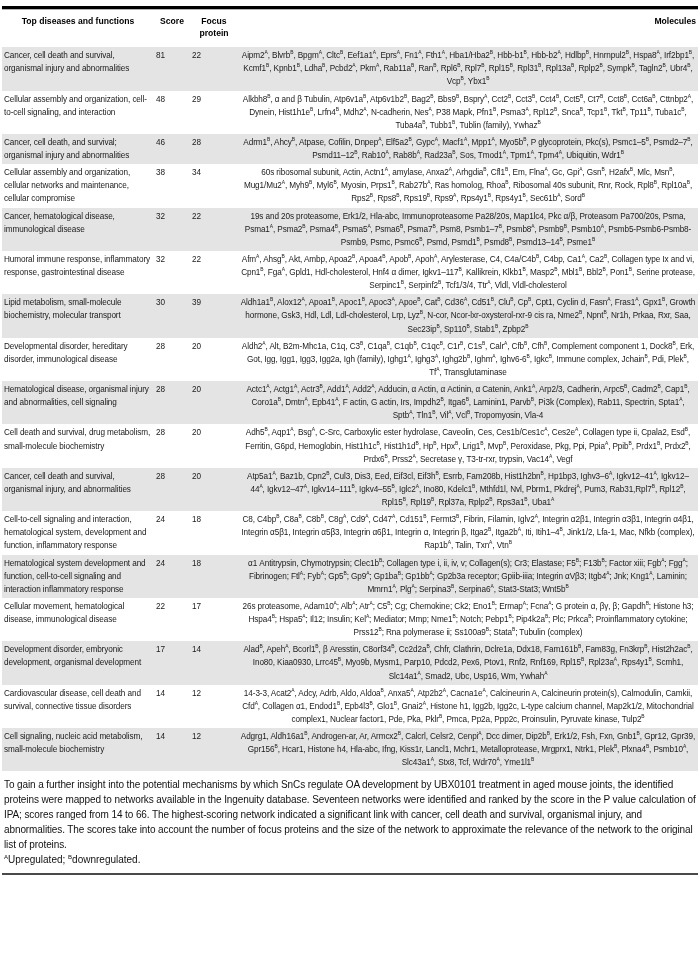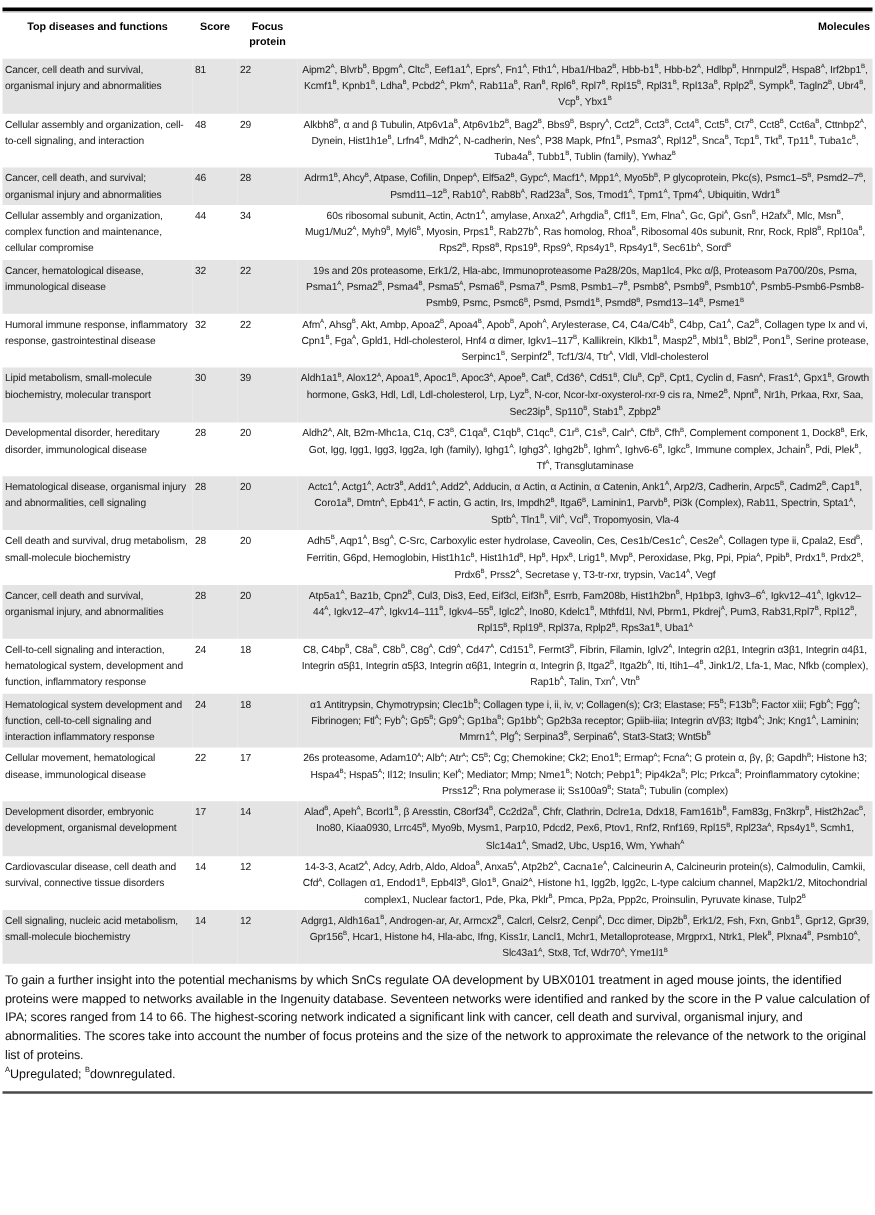--- a/index.html
+++ b/index.html
@@ -67,22 +67,22 @@
     <td class="c-focus">29</td>
     <td class="c-mol">Alkbh8<sup>B</sup>, α and β Tubulin, Atp6v1a<sup>B</sup>, Atp6v1b2<sup>B</sup>, Bag2<sup>B</sup>, Bbs9<sup>B</sup>, Bspry<sup>A</sup>, Cct2<sup>B</sup>, Cct3<sup>B</sup>, Cct4<sup>B</sup>, Cct5<sup>B</sup>, Ct7<sup>B</sup>, Cct8<sup>B</sup>, Cct6a<sup>B</sup>, Cttnbp2<sup>A</sup>, Dynein, Hist1h1e<sup>B</sup>, Lrfn4<sup>B</sup>, Mdh2<sup>A</sup>, N-cadherin, Nes<sup>A</sup>, P38 Mapk, Pfn1<sup>B</sup>, Psma3<sup>A</sup>, Rpl12<sup>B</sup>, Snca<sup>B</sup>, Tcp1<sup>B</sup>, Tkt<sup>B</sup>, Tp11<sup>B</sup>, Tuba1c<sup>B</sup>, Tuba4a<sup>B</sup>, Tubb1<sup>B</sup>, Tublin (family), Ywhaz<sup>B</sup></td>
   </tr>
         <tr>
     <td class="c-dis">Cancer, cell death, and survival; organismal injury and abnormalities</td>
     <td class="c-score">46</td>
     <td class="c-focus">28</td>
     <td class="c-mol">Adrm1<sup>B</sup>, Ahcy<sup>B</sup>, Atpase, Cofilin, Dnpep<sup>A</sup>, Elf5a2<sup>B</sup>, Gypc<sup>A</sup>, Macf1<sup>A</sup>, Mpp1<sup>A</sup>, Myo5b<sup>B</sup>, P glycoprotein, Pkc(s), Psmc1–5<sup>B</sup>, Psmd2–7<sup>B</sup>, Psmd11–12<sup>B</sup>, Rab10<sup>A</sup>, Rab8b<sup>A</sup>, Rad23a<sup>B</sup>, Sos, Tmod1<sup>A</sup>, Tpm1<sup>A</sup>, Tpm4<sup>A</sup>, Ubiquitin, Wdr1<sup>B</sup></td>
   </tr>
         <tr>
-    <td class="c-dis">Cellular assembly and organization, complex function and maintenance, cellular compromise</td>
-    <td class="c-score">44</td>
+    <td class="c-dis">Cellular assembly and organization, cellular networks and maintenance, cellular compromise</td>
+    <td class="c-score">38</td>
     <td class="c-focus">34</td>
     <td class="c-mol">60s ribosomal subunit, Actin, Actn1<sup>A</sup>, amylase, Anxa2<sup>A</sup>, Arhgdia<sup>B</sup>, Cfl1<sup>B</sup>, Em, Flna<sup>A</sup>, Gc, Gpi<sup>A</sup>, Gsn<sup>B</sup>, H2afx<sup>B</sup>, Mlc, Msn<sup>B</sup>, Mug1/Mu2<sup>A</sup>, Myh9<sup>B</sup>, Myl6<sup>B</sup>, Myosin, Prps1<sup>B</sup>, Rab27b<sup>A</sup>, Ras homolog, Rhoa<sup>B</sup>, Ribosomal 40s subunit, Rnr, Rock, Rpl8<sup>B</sup>, Rpl10a<sup>B</sup>, Rps2<sup>B</sup>, Rps8<sup>B</sup>, Rps19<sup>B</sup>, Rps9<sup>A</sup>, Rps4y1<sup>B</sup>, Rps4y1<sup>B</sup>, Sec61b<sup>A</sup>, Sord<sup>B</sup></td>
   </tr>
         <tr>
     <td class="c-dis">Cancer, hematological disease, immunological disease</td>
     <td class="c-score">32</td>
     <td class="c-focus">22</td>
     <td class="c-mol">19s and 20s proteasome, Erk1/2, Hla-abc, Immunoproteasome Pa28/20s, Map1lc4, Pkc α/β, Proteasom Pa700/20s, Psma, Psma1<sup>A</sup>, Psma2<sup>B</sup>, Psma4<sup>B</sup>, Psma5<sup>A</sup>, Psma6<sup>B</sup>, Psma7<sup>B</sup>, Psm8, Psmb1–7<sup>B</sup>, Psmb8<sup>A</sup>, Psmb9<sup>B</sup>, Psmb10<sup>A</sup>, Psmb5-Psmb6-Psmb8-Psmb9, Psmc, Psmc6<sup>B</sup>, Psmd, Psmd1<sup>B</sup>, Psmd8<sup>B</sup>, Psmd13–14<sup>B</sup>, Psme1<sup>B</sup></td>
   </tr>
         <tr>

